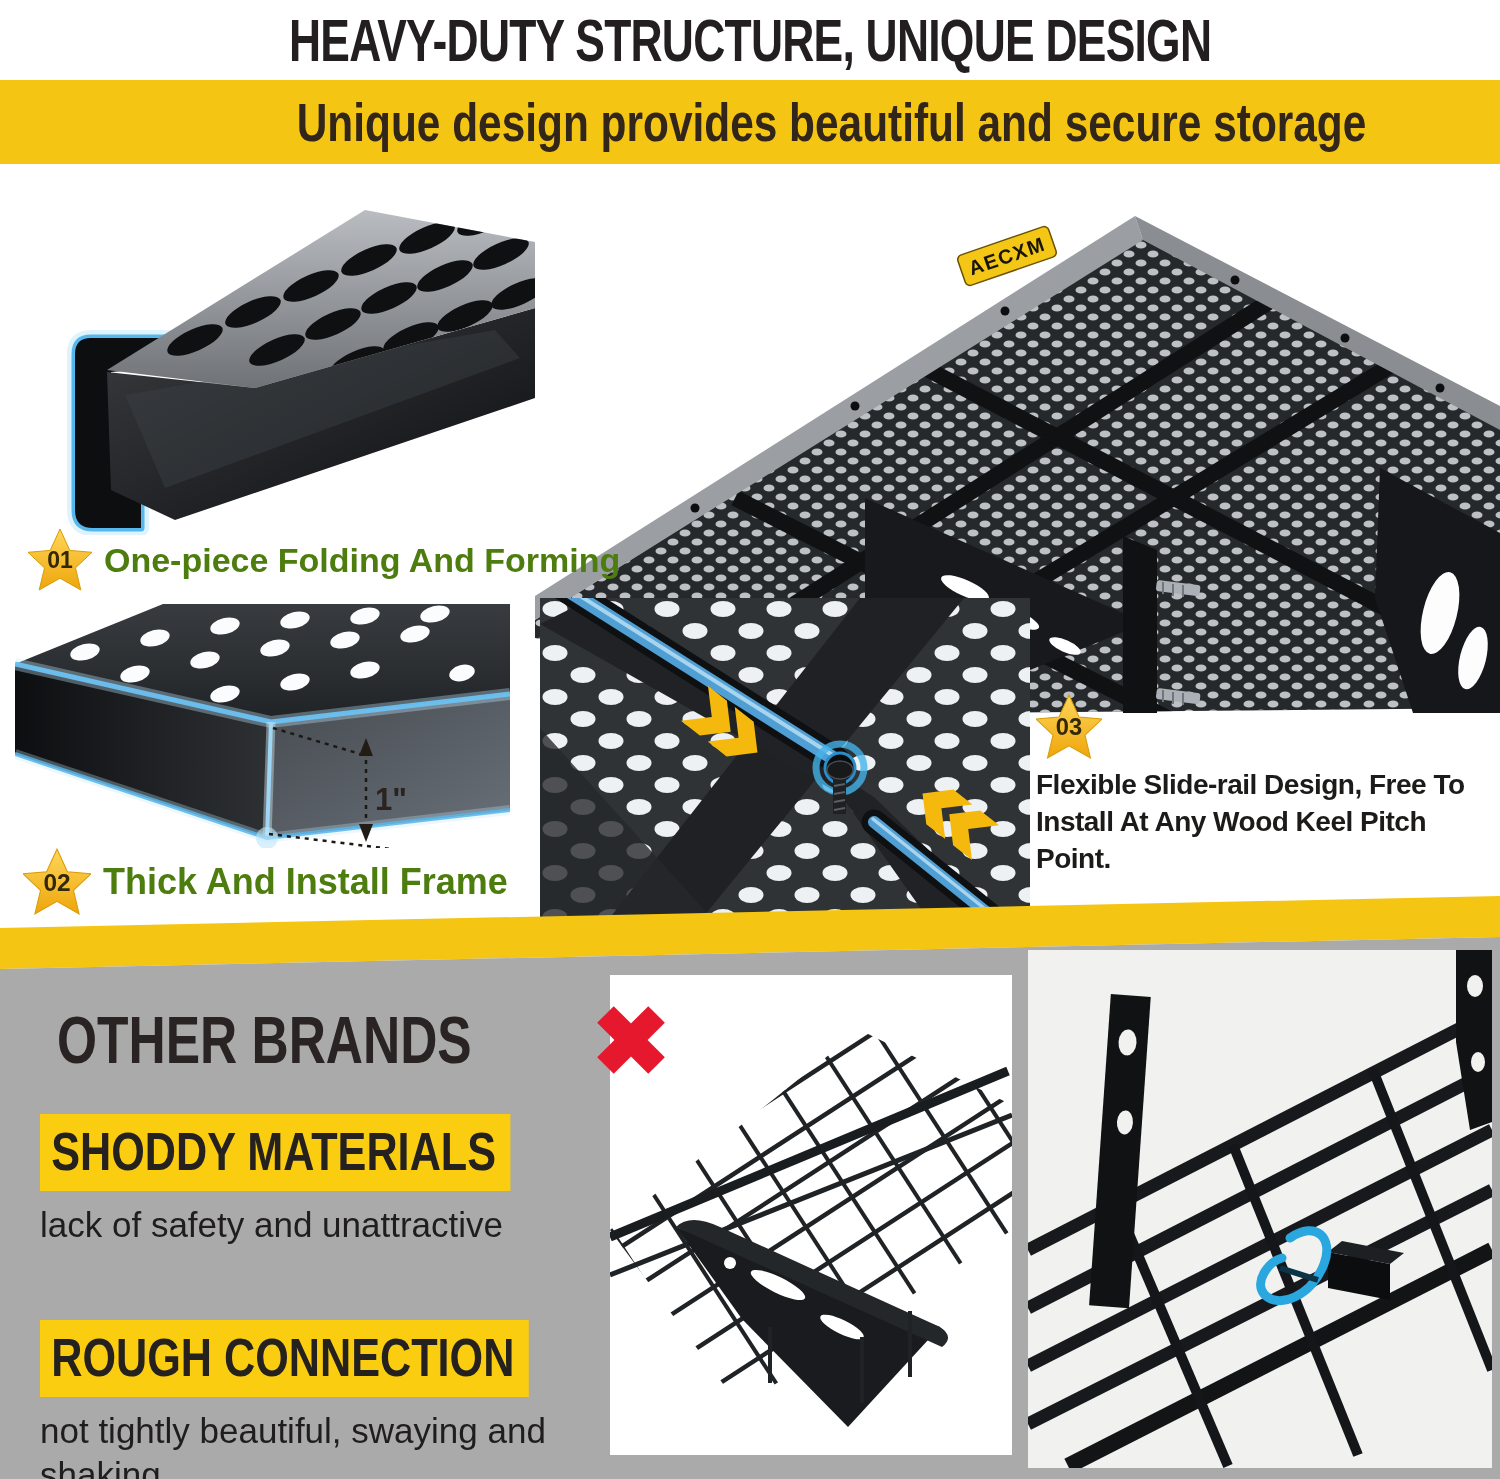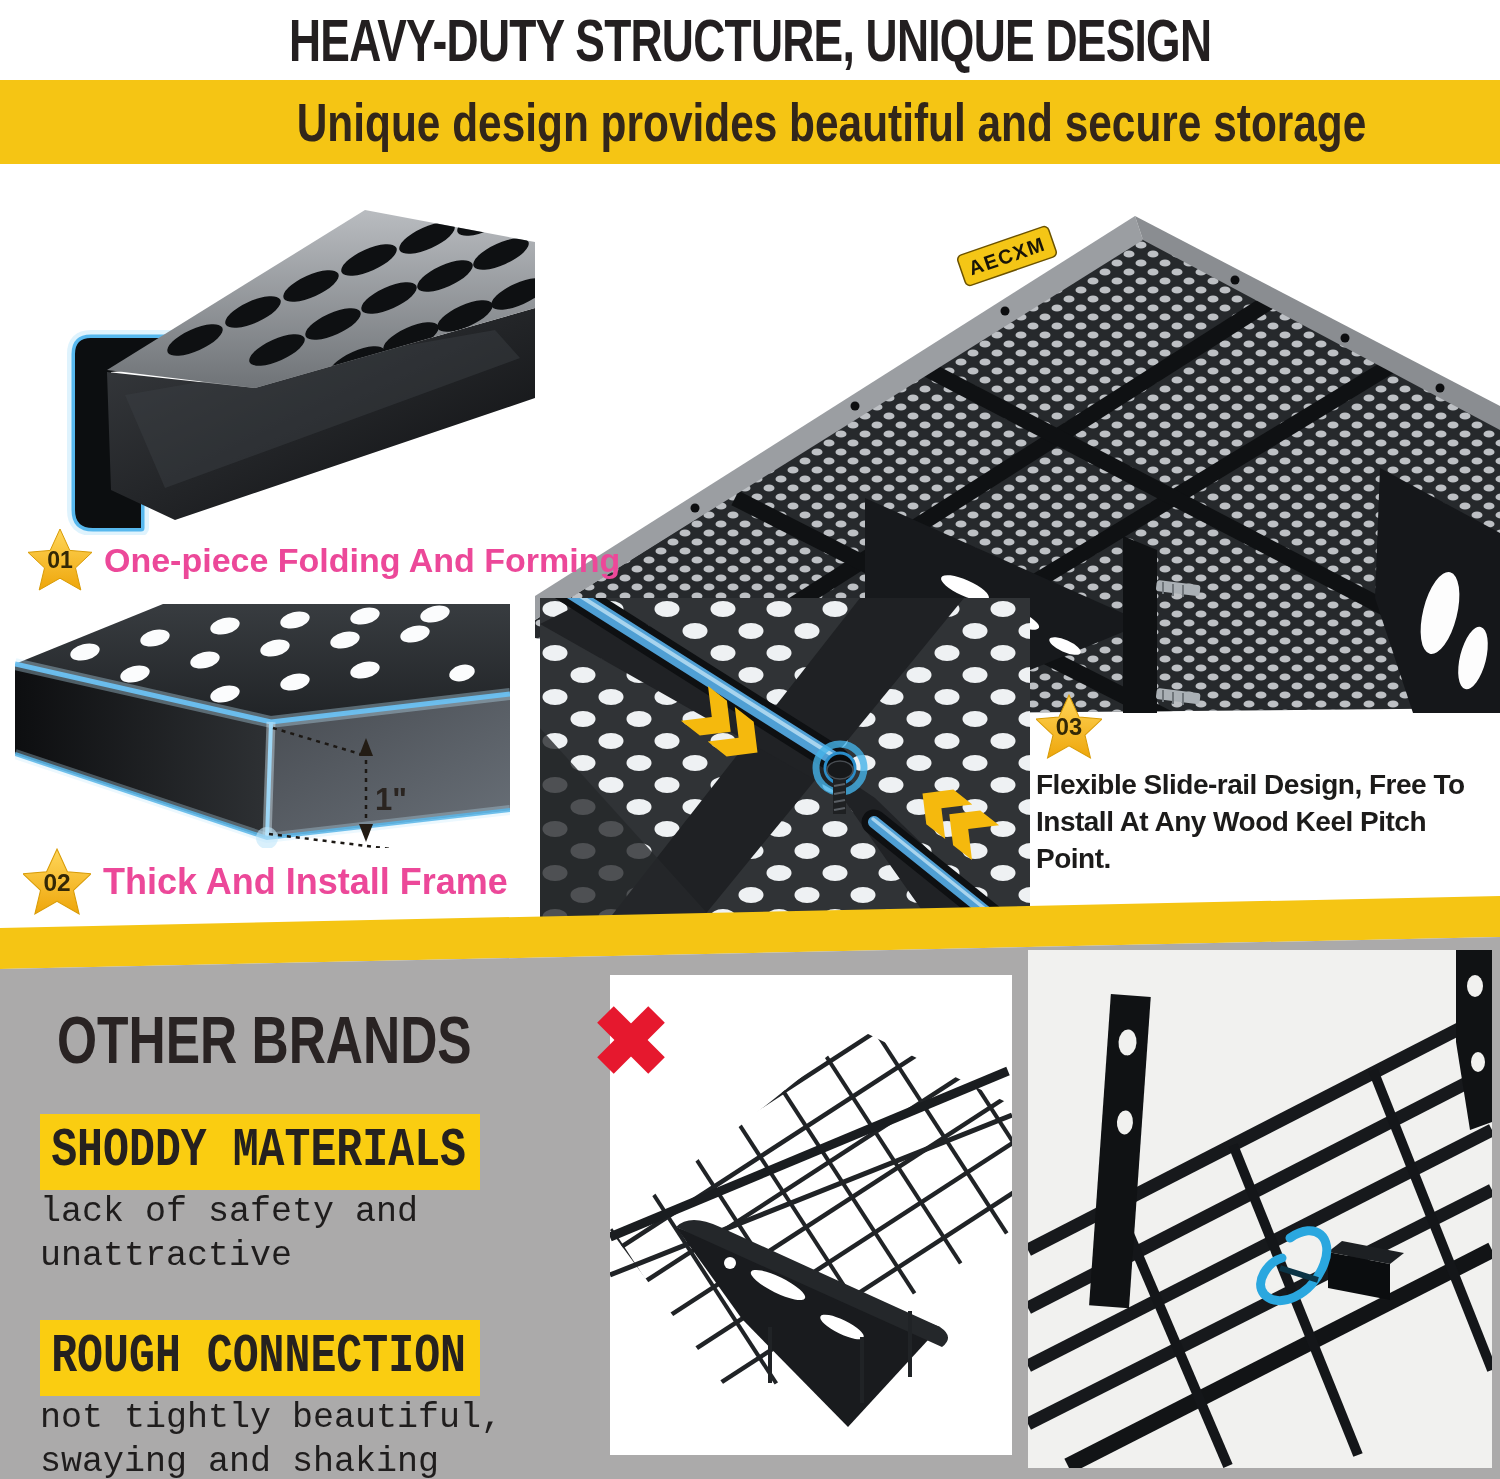--- a/index.html
+++ b/index.html
@@ -17,37 +17,37 @@
   
   .title-wrap{left:0;top:0;width:1500px;height:80px;display:flex;align-items:center;justify-content:center;z-index:5;}
   .title{font-weight:bold;font-size:60px;letter-spacing:-1px;white-space:nowrap;
          transform:scaleX(.74);transform-origin:center;color:var(--text-dark);}
   .banner{left:0;top:80px;width:1500px;height:84px;background:var(--accent-yellow);
           display:flex;align-items:center;justify-content:flex-end;z-index:5;}
   .banner-text{font-weight:bold;font-size:53px;white-space:nowrap;color:#32261a;
           transform:scaleX(.8);transform-origin:center;}
   
   .feature{display:flex;align-items:center;gap:12px;z-index:6;}
-  .feature-label{font-weight:bold;font-size:34px;color:#ec4899;white-space:nowrap;}
+  .feature-label{font-weight:bold;font-size:34px;color:#4d7c0f;white-space:nowrap;}
   .f03-label{font-weight:bold;font-size:28px;line-height:37px;letter-spacing:-0.5px;color:#1c1b1a;width:470px;}
   .star{flex:0 0 auto;}
   
   .photo{z-index:1;}
   .photo-bottom{z-index:3;}
   .divider{left:0;top:880px;z-index:2;}
   .gray-section{left:0;top:984px;width:1500px;height:495px;background:var(--section-gray);z-index:1;}
   
   .ob-head{left:57px;top:998px;display:flex;align-items:center;z-index:6;}
   .ob-title{font-weight:bold;font-size:66px;white-space:nowrap;color:#292323;
             transform:scaleX(.78);transform-origin:left center;}
-  .issue{z-index:6;font-family:Liberation Mono, monospace;}
+  .issue{z-index:6;}
   .hl{display:inline-block;background:var(--highlight-yellow);padding:6px 18px 9px 14px;
       transform:scaleX(.8);transform-origin:left center;}
   .hl-text{font-weight:bold;font-size:54px;white-space:nowrap;color:#25211f;}
-  .desc{font-size:35px;line-height:1.26;color:#1f1d1d;width:540px;}
+  .desc{font-size:35px;line-height:1.26;color:#1f1d1d;margin-top:12px;width:540px;}
 </style>
 </head>
 <body>
 
 <div class="page">
 
   <svg width="0" height="0" style="position:absolute" aria-hidden="true">
     <defs>
       <linearGradient id="goldGrad" x1="0" y1="0" x2="0" y2="1">
         <stop offset="0" stop-color="#ffd65a"></stop>

